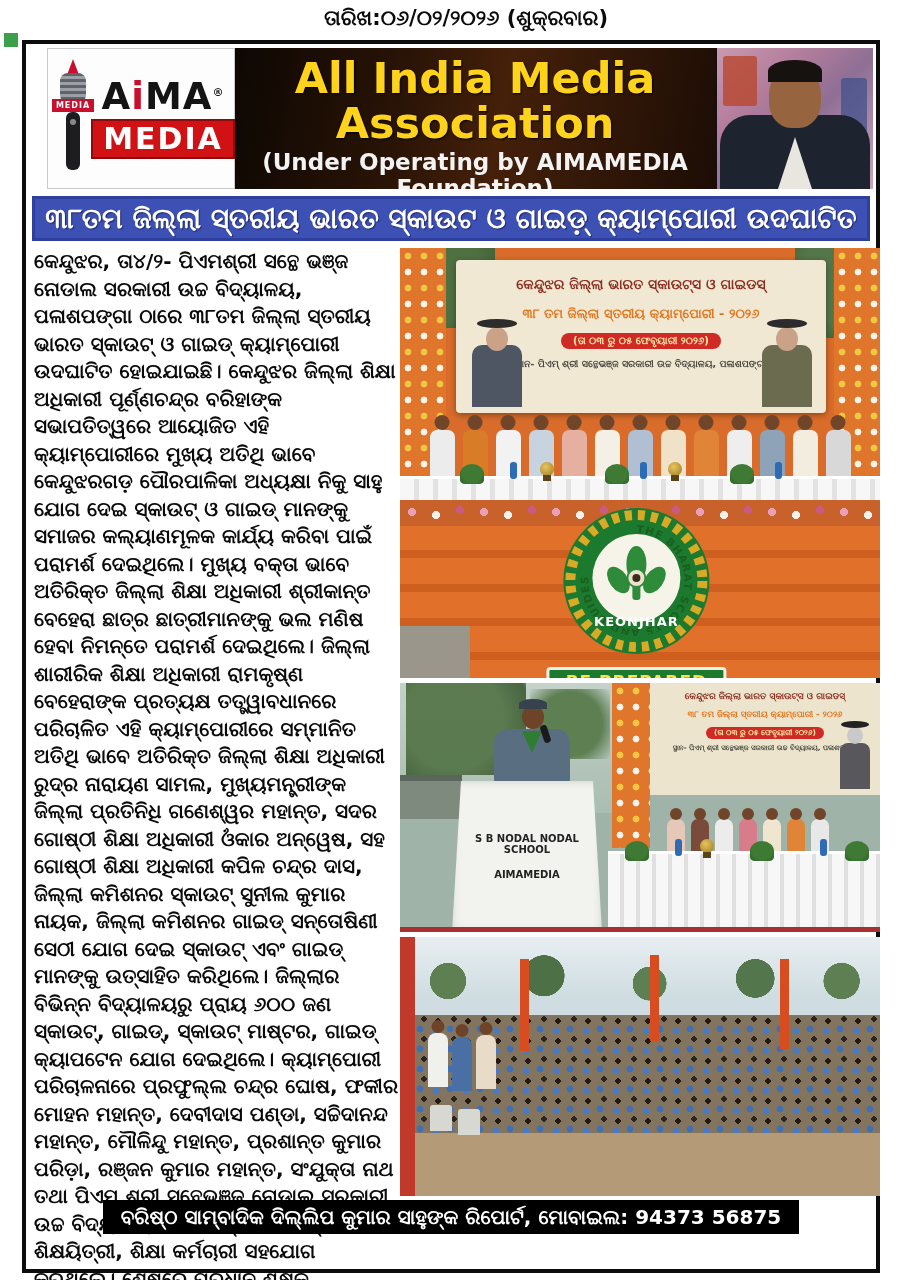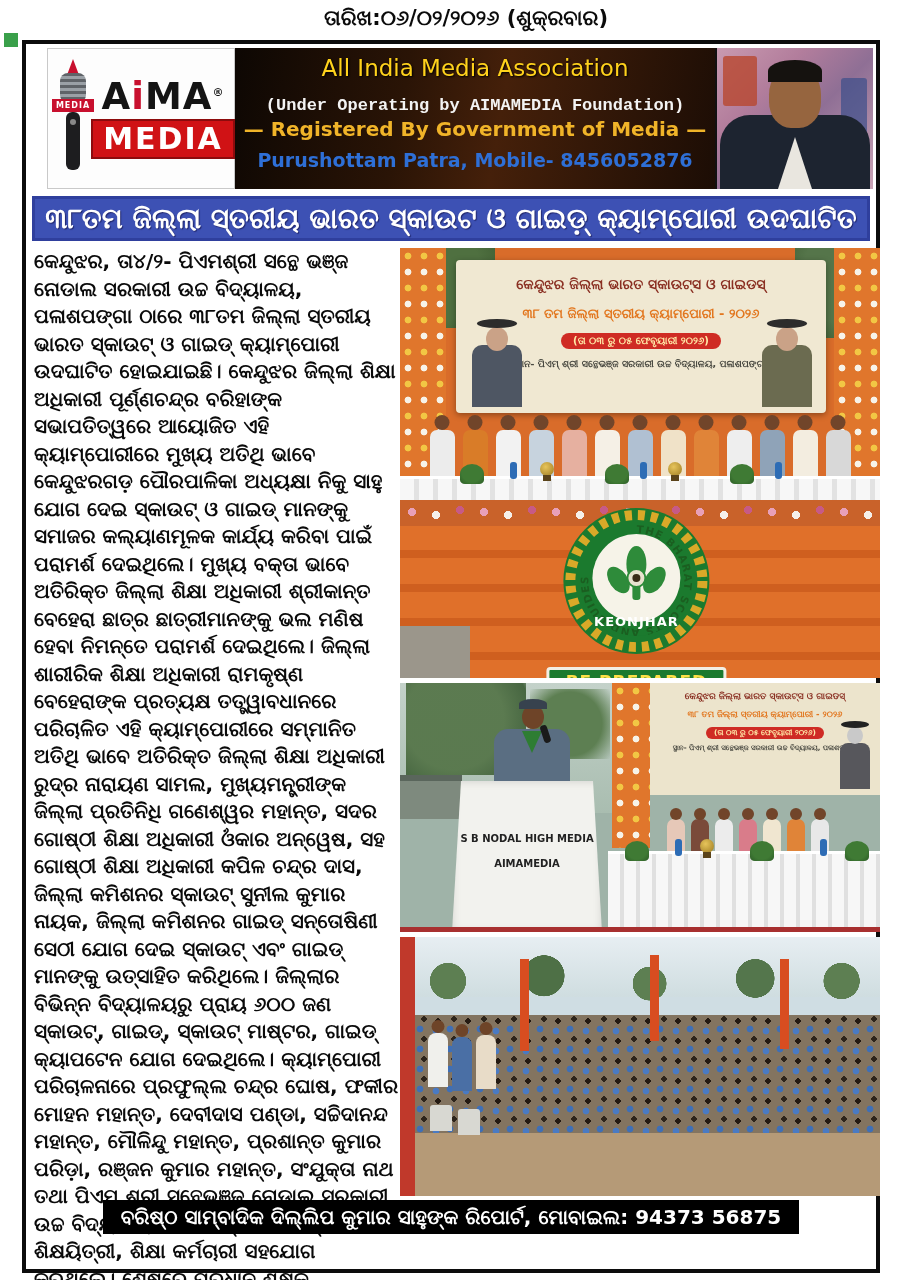--- a/index.html
+++ b/index.html
@@ -22,22 +22,22 @@
   .mic .ribbon { position:absolute; left:-4px; top:40px; width:42px; height:13px; background:#c8102e; color:#fff; font-size:8px; font-weight:700; text-align:center; line-height:13px; letter-spacing:1px; }
   .mic .handle { position:absolute; left:10px; top:53px; width:14px; height:58px; border-radius:6px; background:#1d1d1f; }
   .mic .dot { position:absolute; left:14px; top:60px; width:6px; height:6px; border-radius:50%; background:#888; }
   .brand { font-size:37px; font-weight:900; color:#141414; letter-spacing:1px; line-height:1; }
   .brand .reg { font-size:11px; vertical-align:super; color:#141414; }
   .brand .idot { color:#c8102e; }
   .media-box { margin-top:4px; background:#d01215; color:#fff; font-weight:900; font-size:30px; letter-spacing:2px; line-height:1.15; padding:1px 10px; border:2px solid #8d0b0d; }
   .tagline { margin-top:5px; font-size:19px; font-weight:800; color:#111; border-top:2px solid #222; border-bottom:2px solid #222; padding:1px 4px; }
 
   .assoc { flex:1; background:linear-gradient(100deg,#0d0703 0%,#2a1406 35%,#45200a 55%,#1c0d05 100%); color:#fff; text-align:center; padding-top:8px; position:relative; overflow:hidden; }
-  .assoc .title { font-size:23px; font-weight:400; color:#ffd21c; line-height:1.05; text-shadow:1px 1px 2px #000; }
-  .assoc .subtitle { font-size:17px; font-weight:700; color:#f3f3f3; margin-top:16px;font-family:Liberation Mono, monospace; }
+  .assoc .title { font-size:43px; font-weight:700; color:#ffd21c; line-height:1.05; text-shadow:1px 1px 2px #000; }
+  .assoc .subtitle { font-size:23px; font-weight:700; color:#f3f3f3; margin-top:3px; }
   .assoc .registered { font-size:20px; font-weight:800; color:#f0b429; margin-top:2px; }
   .assoc .contact { font-size:19px; font-weight:800; color:#2e6fd6; margin-top:8px; }
 
   .portrait { width:158px; height:100%; position:relative; background:linear-gradient(135deg,#c99ab0 0%,#b27d9c 30%,#8f6f95 55%,#caa3b5 100%); overflow:hidden; border-left:2px solid #111; }
   .portrait .shelf1 { position:absolute; left:6px; top:8px; width:34px; height:50px; background:#b8472f; border-radius:3px; opacity:.8; }
   .portrait .shelf2 { position:absolute; right:6px; top:30px; width:26px; height:60px; background:#3c4f8a; border-radius:3px; opacity:.7; }
   .portrait .suit { position:absolute; left:50%; transform:translateX(-50%); bottom:0; width:150px; height:74px; background:#1d2430; border-radius:30px 30px 0 0; }
   .portrait .shirt { position:absolute; left:50%; transform:translateX(-50%); bottom:0; width:34px; height:52px; background:#e9e6df; clip-path:polygon(50% 0,100% 100%,0 100%); }
   .portrait .neck { position:absolute; left:50%; transform:translateX(-50%); bottom:70px; width:24px; height:16px; background:#8a5a3a; }
   .portrait .face { position:absolute; left:50%; transform:translateX(-50%); top:18px; width:52px; height:62px; background:#96653f; border-radius:46% 46% 42% 42%; }
@@ -268,21 +268,21 @@
 
       <div class="speaker">
         <i class="torso"></i>
           <i class="scarf"></i>
           <i class="head"></i>
           <i class="cap"></i>
           <i class="mic2"></i>
       </div>
 
       <div class="pB-podium">
-        <div class="s1">S B NODAL HIGH MEDIA</div>
+        <div class="s1">S B NODAL NODAL SCHOOL</div>
         <div class="s2">AIMAMEDIA</div>
       </div>
 
       <i class="pB-pillar garland"></i>
 
       <div class="pB-banner">
         <div class="l1">କେନ୍ଦୁଝର ଜିଲ୍ଲା ଭାରତ ସ୍କାଉଟ୍ସ ଓ ଗାଇଡସ୍</div>
         <div class="l2">୩୮ ତମ ଜିଲ୍ଲା ସ୍ତରୀୟ କ୍ୟାମ୍ପୋରୀ - ୨୦୨୬</div>
         <div><span class="pill">(ତା ୦୩ ରୁ ୦୫ ଫେବୃୟାରୀ ୨୦୨୬)</span></div>
         <div class="l4">ସ୍ଥାନ- ପିଏମ୍ ଶ୍ରୀ ସନ୍ଥେଭଞ୍ଜ ସରକାରୀ ଉଚ୍ଚ ବିଦ୍ୟାଳୟ, ପଳାଶପଙ୍ଗା</div>

